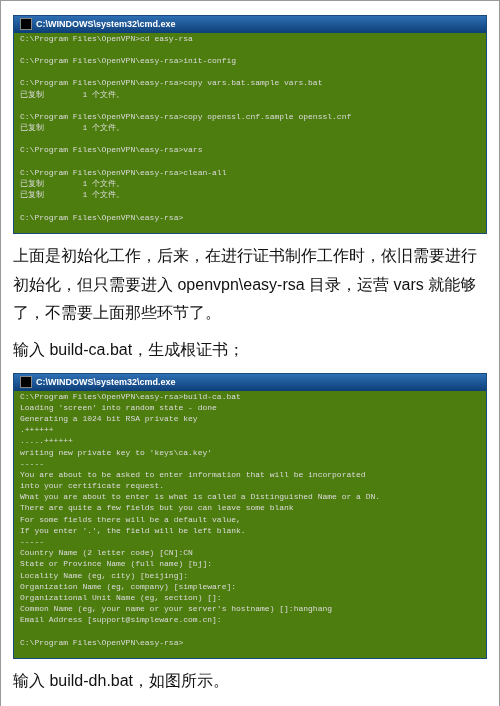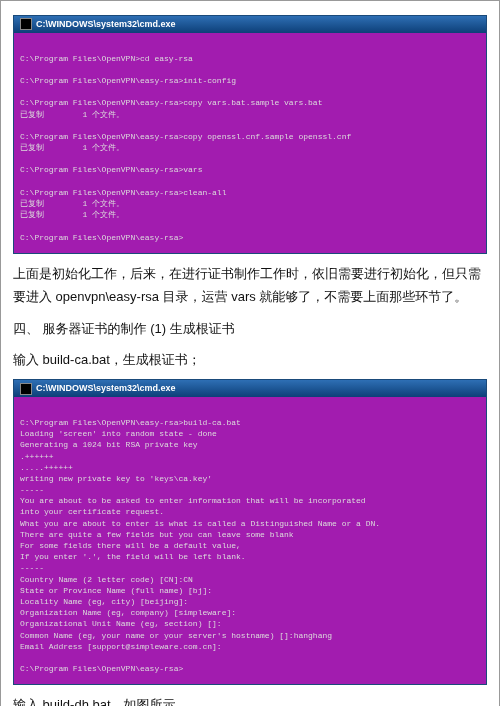--- a/index.html
+++ b/index.html
@@ -10,21 +10,21 @@
   }
   .page {
     box-sizing: border-box;
     width: 500px;
     border: 1px solid #999;
     padding: 10px 12px 14px 12px;
     margin: 0 auto;
     background: #fff;
   }
   .terminal {
-    background: #a21caf;
+    background: #4d7c0f;
     color: #dcdcdc;
     font-family: "Courier New", Consolas, monospace;
     font-size: 8px;
     line-height: 1.4;
     border: 1px solid #1a4a7a;
     margin: 4px 0 8px 0;
   }
   .titlebar {
     background: linear-gradient(#2e6fb4, #0d3f78);
     color: #fff;
@@ -37,26 +37,26 @@
     font-family: Tahoma, Arial, sans-serif;
   }
   .titlebar .cmd-icon {
     width: 10px;
     height: 10px;
     background: #000;
     border: 1px solid #888;
     display: inline-block;
   }
   .term-body {
-    padding: 20px 6px 10px 6px;
+    padding: 0 6px 10px 6px;
     white-space: pre-wrap;
     word-break: break-all;
   }
   .bodytext {
-    font-size: 13px;
+    font-size: 16px;
     color: #111;
     line-height: 1.8;
     margin: 8px 0 8px 0;
   }
   .t1 { min-height: 130px; }
   .t2 { min-height: 220px; }
 </style>
 </head>
 <body>
 
@@ -81,21 +81,20 @@
 
 C:\Program Files\OpenVPN\easy-rsa&gt;clean-all
 已复制        1 个文件。
 已复制        1 个文件。
 
 C:\Program Files\OpenVPN\easy-rsa&gt;</div>
   </div>
 
   <p class="bodytext">上面是初始化工作，后来，在进行证书制作工作时，依旧需要进行初始化，但只需要进入 openvpn\easy-rsa 目录，运营 vars 就能够了，不需要上面那些环节了。</p>
 
-  <p class="bodytext">四、 服务器证书的制作 (1) 生成根证书</p>
 
   <p class="bodytext">输入 build-ca.bat，生成根证书；</p>
 
   <div class="terminal t2">
     <div class="titlebar">
       <span class="cmd-icon"></span>
       <span>C:\WINDOWS\system32\cmd.exe</span>
     </div>
     <div class="term-body">C:\Program Files\OpenVPN\easy-rsa&gt;build-ca.bat
 Loading 'screen' into random state - done

